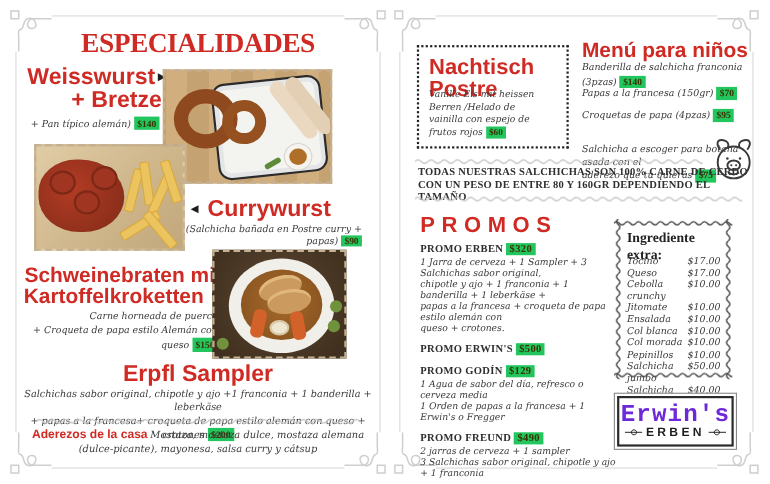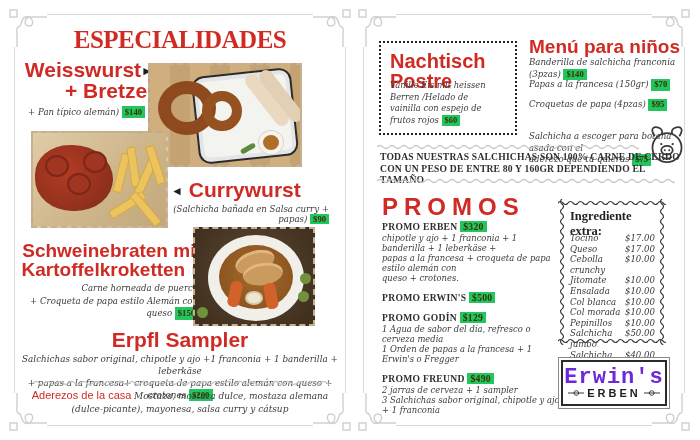--- a/index.html
+++ b/index.html
@@ -29,21 +29,21 @@
   #weiss-heading { position:absolute; top:44px; left:6px; width:132px; text-align:right; font-size:21px; }
   #weiss-desc { position:absolute; top:91px; left:4px; width:126px; text-align:right; font-size:8.6px; line-height:12px; }
   #curry-heading { position:absolute; top:164px; left:156px; font-size:21px; }
   #curry-desc { position:absolute; top:189px; left:146px; width:168px; text-align:right; font-size:8.6px; }
   #schwein-heading { position:absolute; top:226px; left:6px; width:182px; text-align:center; font-size:19px; }
   #schwein-desc { position:absolute; top:267px; left:0; width:183px; text-align:right; font-size:8.6px; line-height:12.5px; }
   #sampler-heading { position:absolute; top:314px; left:0; width:100%; text-align:center; font-size:21px; }
   #sampler-desc { position:absolute; top:338px; left:0; width:100%; text-align:center; font-size:8.8px; line-height:12px; }
   #left-wavy { position:absolute; top:364px; left:18px; }
   #aderezos { position:absolute; top:374px; left:0; width:100%; text-align:center; font-size:9px; line-height:13px; }
-  #aderezos .label { color:#cf2b24; font-weight:normal; font-family:"Liberation Sans",sans-serif;
+  #aderezos .label { color:#cf2b24; font-weight:bold; font-family:"Liberation Sans",sans-serif;
      font-style:normal; font-size:11px; }
 
   
   .photo { position:absolute; border:2px dashed #c4b193; overflow:hidden; }
   #photo-weiss { left:133px; top:48px; width:154px; height:104px;
      background:repeating-linear-gradient(90deg,#d0ae7e 0 20px,#c5a272 20px 40px); }
   #photo-weiss .tray { position:absolute; right:5px; top:7px; width:100px; height:88px;
      background:#f3f3f0; border:2px solid #2b2b2b; border-radius:12px; transform:rotate(-6deg);
      box-shadow:inset 0 0 0 4px #e3e5e6; }
   #photo-weiss .pretzel { position:absolute; left:8px; top:16px; width:58px; height:54px;
@@ -108,21 +108,21 @@
   .kid-item { position:absolute; left:0; width:154px; font-size:8.6px; line-height:11.5px; }
   #kid-0 { top:20px; } #kid-1 { top:42px; } #kid-2 { top:62px; } #kid-3 { top:94px; }
 
   .wavy { position:absolute; height:8px; }
   #rwavy-1 { left:13px; top:128px; width:262px; }
   #rwavy-2 { left:13px; top:162px; width:298px; }
   #notice { position:absolute; left:16px; top:136px; font-size:9.6px; font-weight:bold;
      line-height:11.5px; letter-spacing:.2px; }
   #pig { position:absolute; left:281px; top:106px; width:44px; height:48px; }
 
-  #promos-title { position:absolute; left:18px; top:180px; font-size:24px; letter-spacing:6px; }
+  #promos-title { position:absolute; left:18px; top:180px; font-size:20px; letter-spacing:6px; }
   #promos { position:absolute; left:18px; top:206px; width:180px; }
   .promo { margin-bottom:9px; }
   .promo .pname { font-family:"Liberation Serif", serif; font-weight:bold; font-size:9.6px;
      color:#2f2f2f; letter-spacing:.3px; margin-bottom:1px; }
   .promo .pline { font-size:8.4px; line-height:10px; }
 
   #extras-box { position:absolute; left:194px; top:184px; width:108px; height:146px; background:#fff; }
   #extras-box .edge { position:absolute; }
   #extras-title { position:absolute; left:12px; top:10px; font-family:"Liberation Serif",serif;
      font-weight:bold; font-size:12.5px; color:#222; }
@@ -203,21 +203,21 @@
     <span class="fry f3"></span>
     <span class="fry f4"></span>
     <span class="fry f5"></span>
     <span class="fry f6"></span>
   </div>
   <div class="red-h" id="curry-heading">
     <span class="arrow">◄</span>
     <span>Currywurst</span>
   </div>
   <div class="it" id="curry-desc">
-    <span>(Salchicha bañada en Salsa curry + papas)</span>
+    <span>(Salchicha bañada en Postre curry + papas)</span>
     <span class="price">$90</span>
   </div>
 
   <div class="red-h" id="schwein-heading">
     <div>Schweinebraten mit</div>
     <div><span>Kartoffelkroketten</span>
       <span class="arrow">►</span></div>
   </div>
   <div class="it" id="schwein-desc">
     <div>Carne horneada de puerco</div>
@@ -318,20 +318,21 @@
     <circle cx="22.5" cy="31" r="1.1" fill="#3a3a3a" stroke="none"></circle>
     <circle cx="27.5" cy="31" r="1.1" fill="#3a3a3a" stroke="none"></circle>
     <path d="M19.5 38.5 q5.5 4 11 0"></path>
   </svg>
 
   <div class="red-h" id="promos-title">PROMOS</div>
   <div id="promos">
     <div class="promo">
       <div class="pname"><span>PROMO ERBEN</span>
         <span class="price">$320</span></div>
+      <div class="it pline">1 Jarra de cerveza + 1 Sampler + 3 Salchichas sabor original,</div>
       <div class="it pline">chipotle y ajo + 1 franconia + 1 banderilla + 1 leberkäse +</div>
       <div class="it pline">papas a la francesa + croqueta de papa estilo alemán con</div>
       <div class="it pline">queso + crotones.</div>
     </div>
     <div class="promo">
       <div class="pname"><span>PROMO ERWIN'S</span>
         <span class="price">$500</span></div>
     </div>
     <div class="promo">
       <div class="pname"><span>PROMO GODÍN</span>

